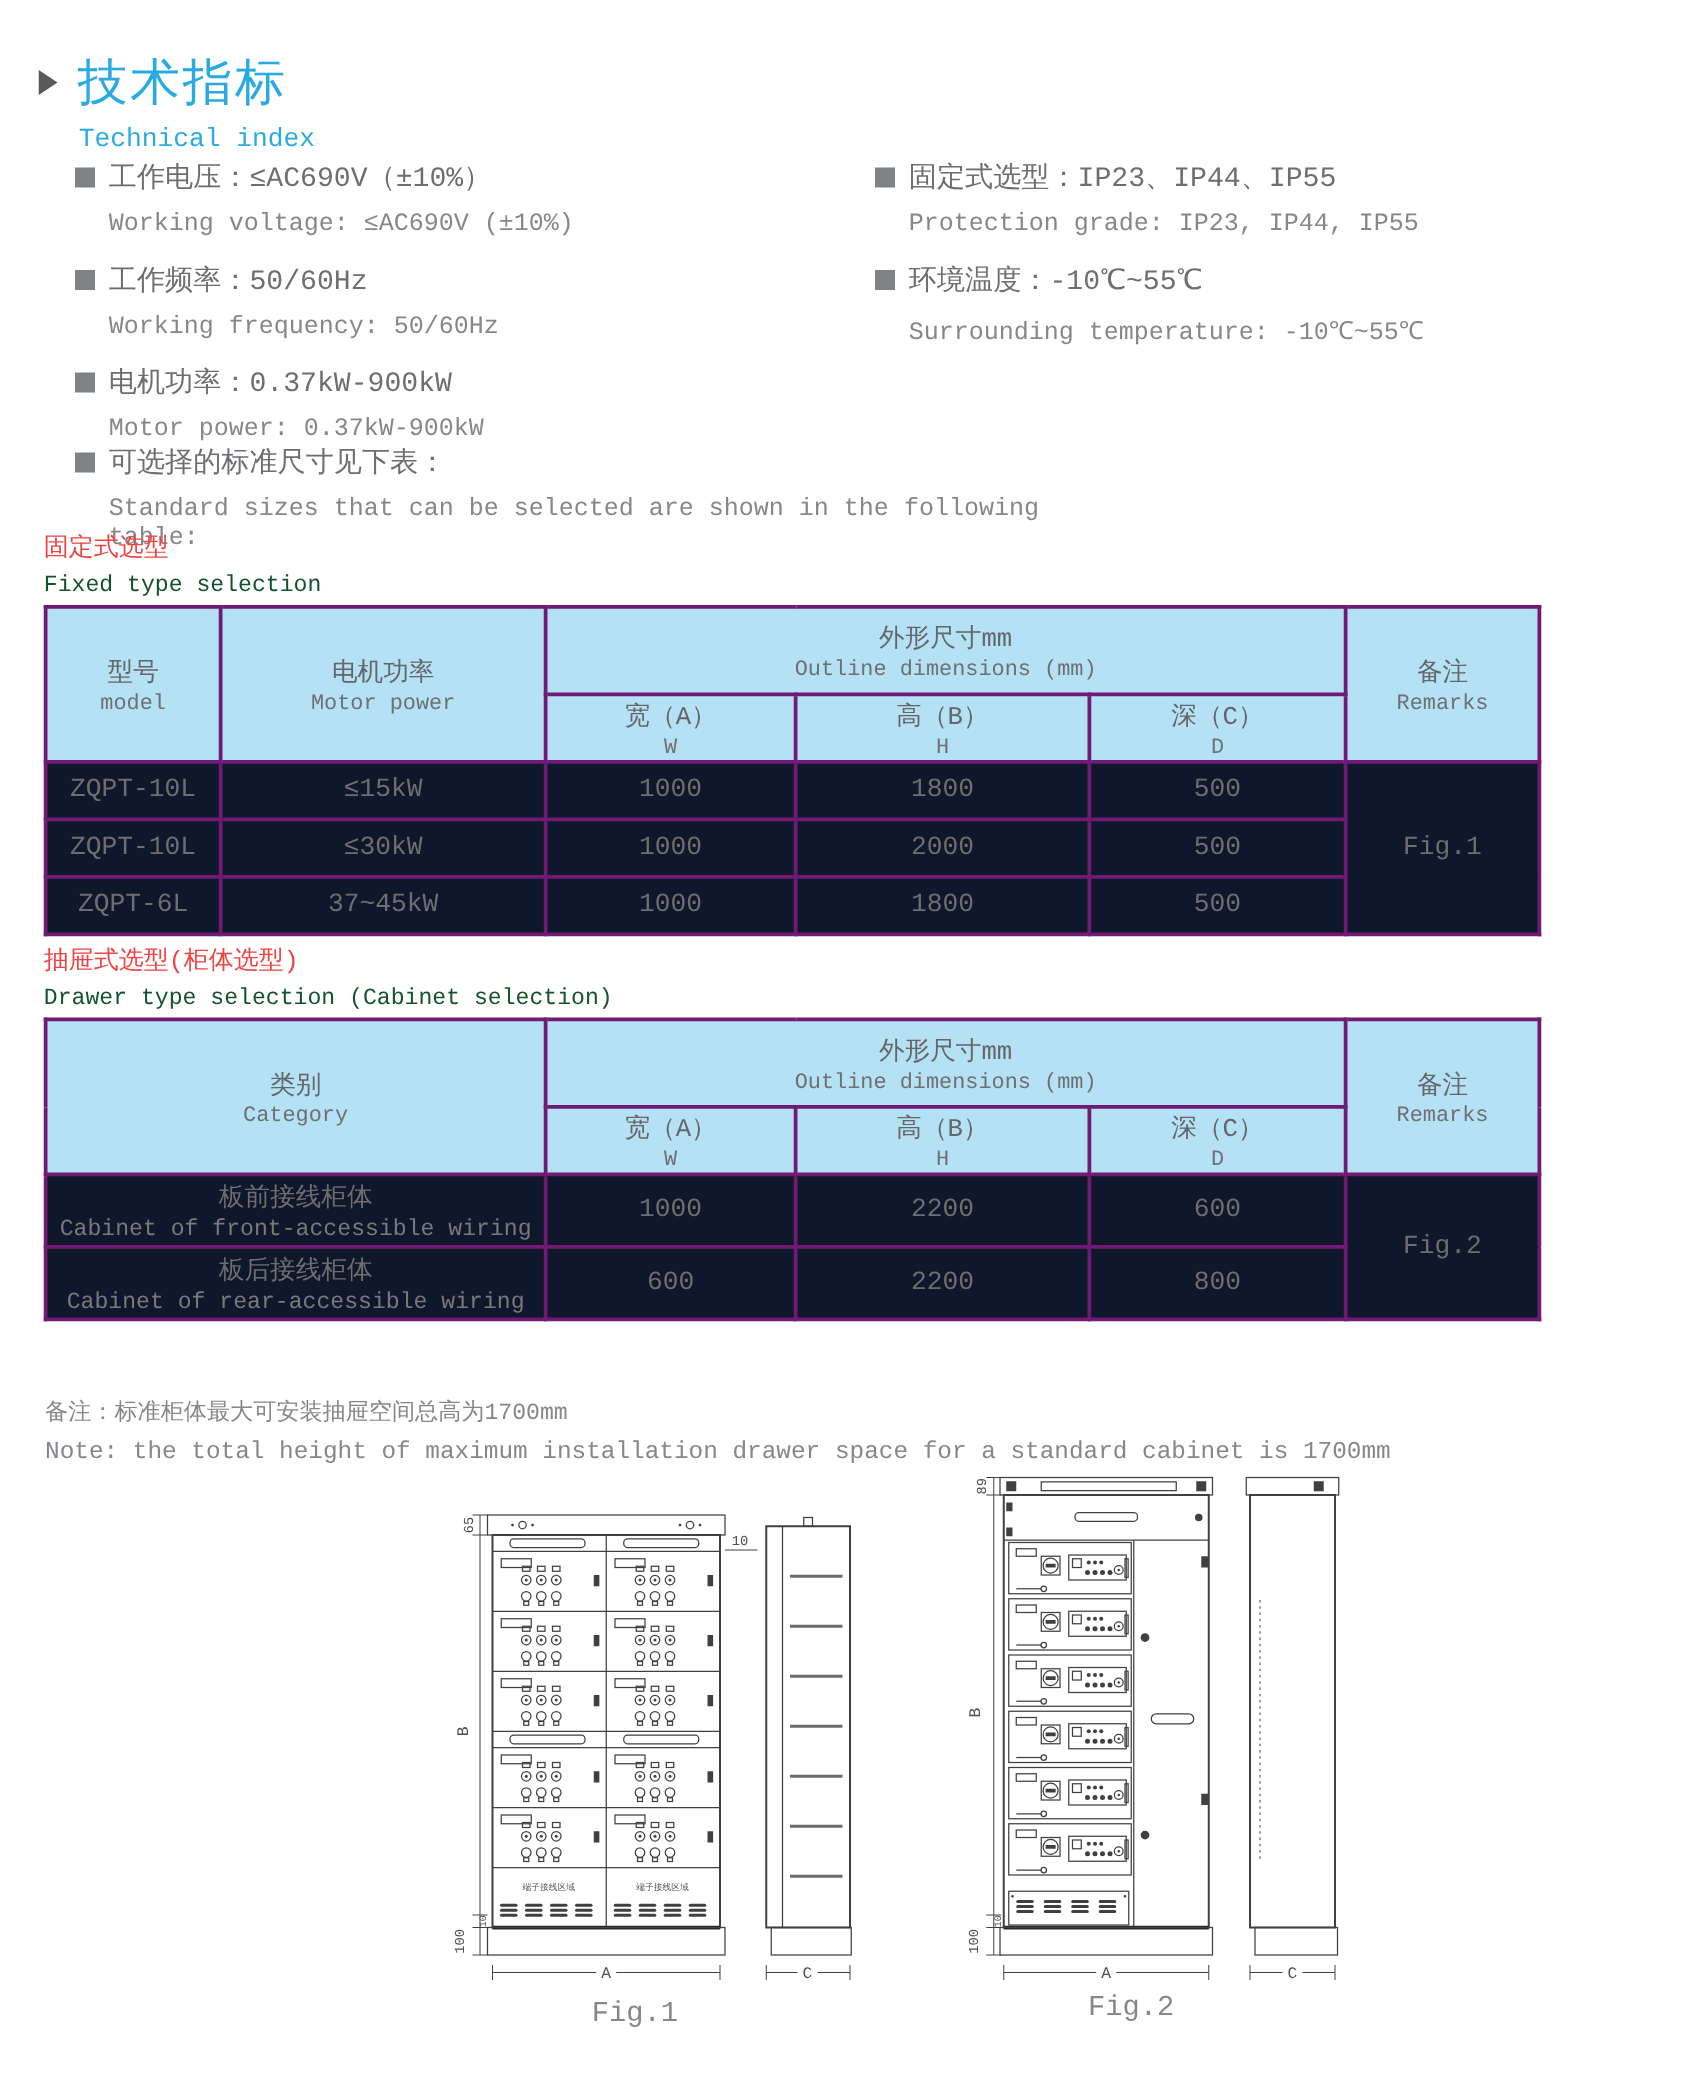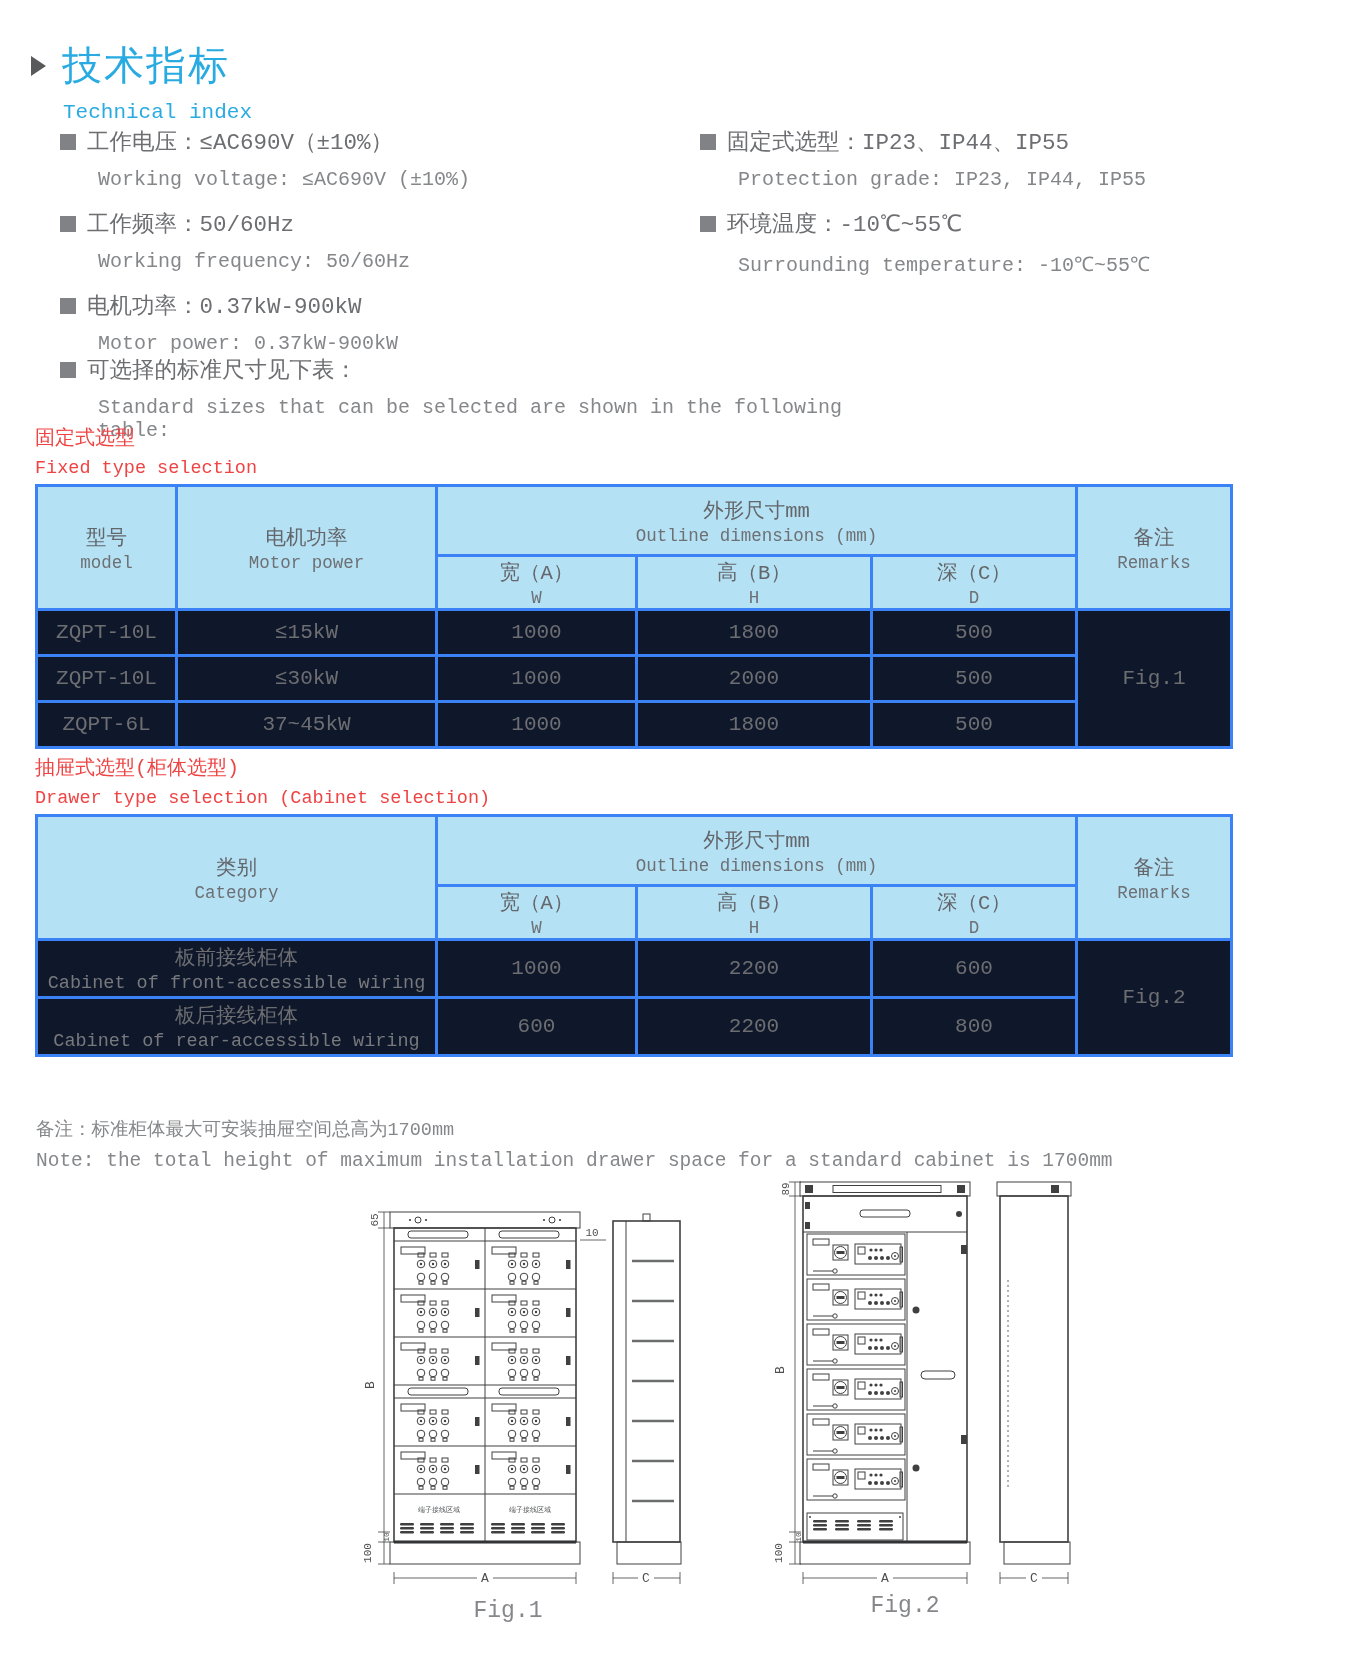--- a/index.html
+++ b/index.html
@@ -8,27 +8,27 @@
   .abs{position:absolute}
   
   .title-row{display:flex;align-items:center;gap:16px}
   .tri{width:0;height:0;border-left:15px solid #58595b;border-top:10px solid transparent;border-bottom:10px solid transparent}
   .title{font-size:40px;color:#29abe2;letter-spacing:2px}
   .subtitle{font-size:21px;color:#29abe2;margin:8px 0 0 32px}
   
   .spec{margin-bottom:17px}
   .spec .zh{display:flex;align-items:center;gap:11px;font-size:22.5px;color:#6d6e71}
   .bullet{flex:0 0 auto;width:16px;height:16px;background:#808285}
-  .spec .en{font-size:20px;color:#85878a;margin:11px 0 0 38px}
+  .spec .en{font-size:20px;color:#85878a;margin:11px 0 0 27px}
   
   .sec .zh{font-size:20px;color:#ef4444}
-  .sec .en{font-size:18.5px;color:#ef4444;margin-top:7px}
+  .sec .en{font-size:18.5px;color:#14532d;margin-top:7px}
   
   table{border-collapse:collapse;table-layout:fixed}
-  th,td{border:3px solid #3b82f6;padding:0;text-align:center;vertical-align:middle}
+  th,td{border:3px solid #701a75;padding:0;text-align:center;vertical-align:middle}
   thead th{background:#b5e1f4;font-weight:normal}
   tbody td{background:#0f172a;font-size:21px;color:#6d6e71}
   .t thead tr.r1{height:70px}
   .t thead tr.r2{height:54px}
   .t1 tbody tr{height:46px}
   .t2 tbody tr{height:58px}
   .hz{display:block;font-size:20.5px;color:#63666a}
   .he{display:block;font-size:17.5px;color:#6d7074;margin-top:2px}
   .cellzh{display:block;font-size:20.5px;color:#6d6e71}
   .cellen{display:block;font-size:18.5px;color:#77797c;margin-top:2px}

